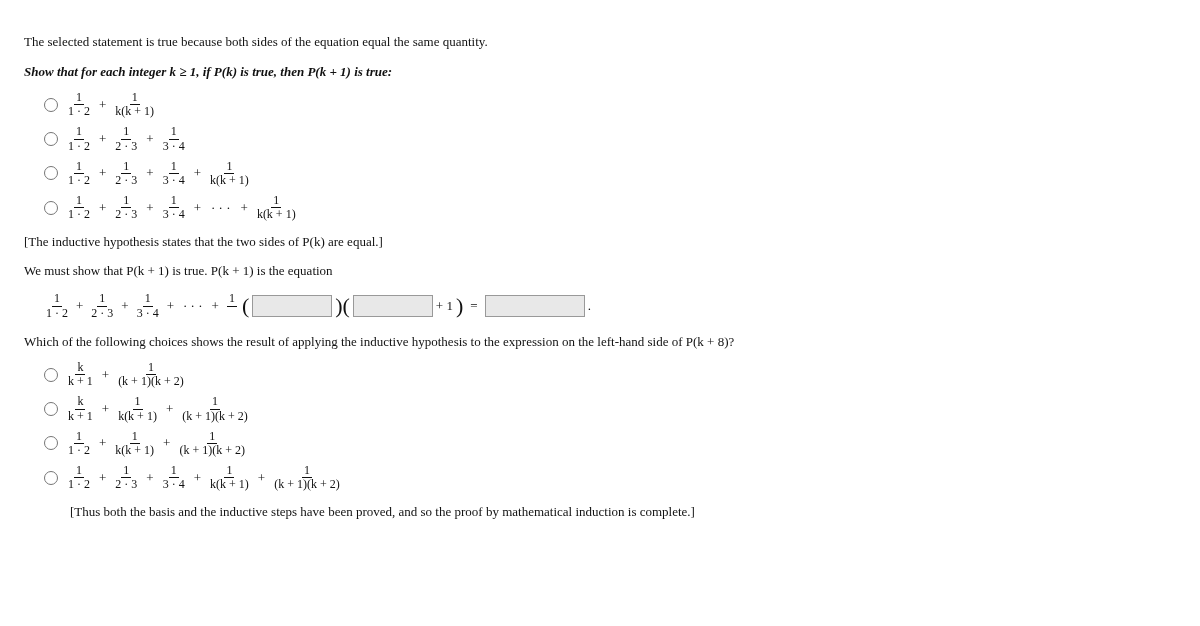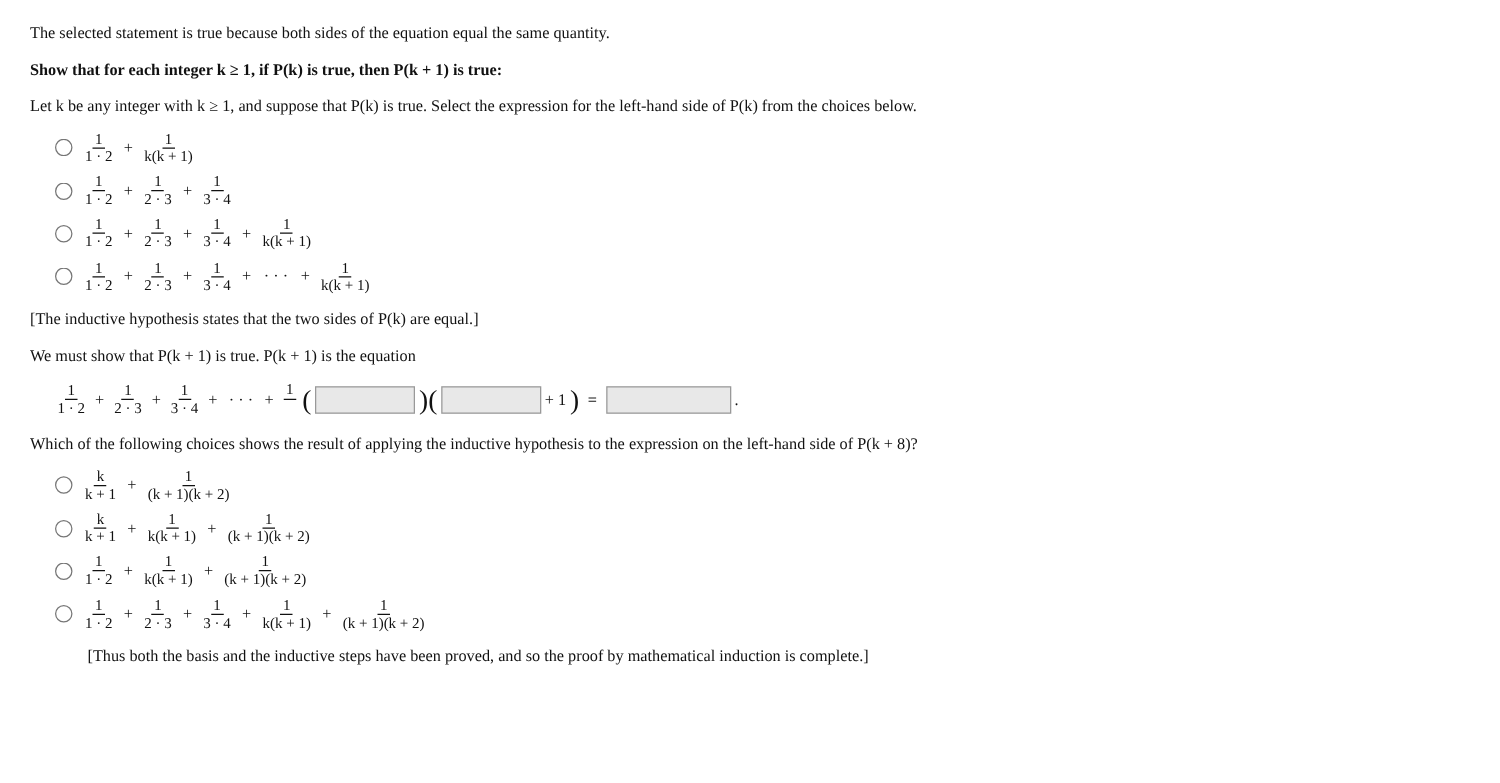--- a/index.html
+++ b/index.html
@@ -6,25 +6,25 @@
     body {
       font-family: Georgia, 'Times New Roman', serif;
       font-size: 13px;
       background: #f0f0f0;
       color: #111;
     }
     .page {
       width: 1200px;
       min-height: 626px;
       background: #fff;
-      padding: 16px 24px;
+      padding: 32px 24px;
       overflow: auto;
     }
     p { margin-bottom: 8px; line-height: 1.5; }
-    .bold { font-weight: bold; }
+    .bold { font-weight: bold; font-style: italic; }
     .italic { }
     .section { margin-bottom: 10px; }
     .radio-group { margin-bottom: 6px; }
     .radio-item {
       display: flex;
       align-items: center;
       margin-bottom: 7px;
       gap: 8px;
     }
     .radio-item input[type="radio"] {
@@ -97,23 +97,20 @@
 <div class="page">
 
   <div class="section">
     <p>The selected statement is true because both sides of the equation equal the same quantity.</p>
   </div>
 
   <div class="section">
     <p class="bold">Show that for each integer k ≥ 1, if P(k) is true, then P(k + 1) is true:</p>
   </div>
 
-  <div class="section">
-    <p>Let k be any integer with k ≥ 1, and suppose that P(k) is true. Select the expression for the left-hand side of P(k) from the choices below.</p>
-  </div>
 
   <div class="radio-group indent">
 
     <div class="radio-item">
       <input type="radio" name="lhs_choice" style="">
       <span class="math-expr">
         <span class="frac">
             <span class="num">1</span>
             <span class="den">1 · 2</span>
           </span>

